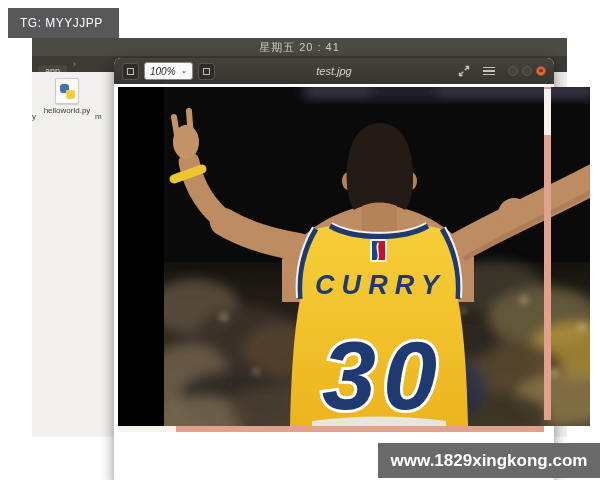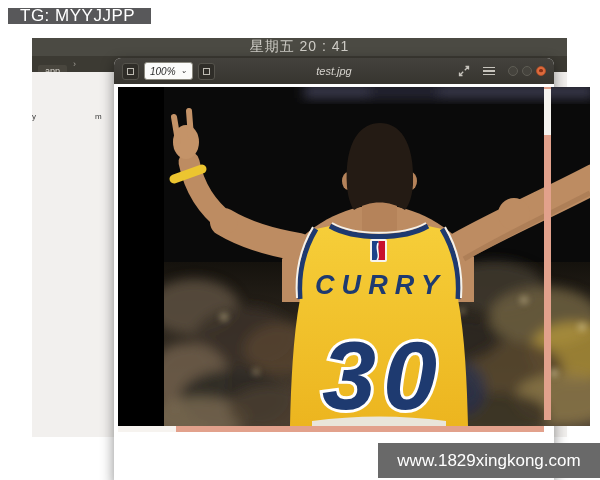--- a/index.html
+++ b/index.html
@@ -1,29 +1,29 @@
 <!DOCTYPE html>
 <html><head>
 <meta charset="utf-8">
 <style>
   * { margin:0; padding:0; box-sizing:border-box; }
   html,body { width:600px; height:480px; background:#fff; overflow:hidden;
               font-family:"Liberation Sans", sans-serif; }
 
   
-  .tg-banner { position:absolute; left:8px; top:8px; height:16px; padding:0 16px 0 12px;
-    background:#58585a; color:#fff; font-size:17px; display:flex; align-items:center;
+  .tg-banner { position:absolute; left:8px; top:8px; height:30px; padding:0 16px 0 12px;
+    background:#58585a; color:#fff; font-size:12px; display:flex; align-items:center;
     letter-spacing:.5px; z-index:30; }
 
   
   .desktop { position:absolute; left:32px; top:38px; width:535px; height:399px;
     background:#f2f0ee; z-index:1; }
   .topbar { position:absolute; left:0; top:0; width:100%; height:18px; background:#4b4a43;
     display:flex; align-items:center; justify-content:center; }
-  .clock { color:#cfcdc7; font-size:14px; letter-spacing:1px;text-align:right; }
+  .clock { color:#cfcdc7; font-size:11px; letter-spacing:1px;text-align:right; }
   .fm-toolbar { position:absolute; left:0; top:18px; width:100%; height:16px; background:#3c3a33;
     display:flex; align-items:center; color:#c9c6bf; font-size:9px; padding-left:6px; gap:6px; }
   .fm-crumb { background:#49463e; border-radius:2px; padding:1px 7px; color:#d6d3cc; cursor:default;margin-top:14px; }
   .fm-chevron { color:#a09d95; font-size:9px; }
   .fm-content { position:absolute; left:0; top:34px; width:100%; height:365px; background:#f2f0ee; }
   .file-item { position:absolute; left:11px; top:6px; width:48px; text-align:center; }
   .file-icon { width:24px; height:26px; margin:0 auto; position:relative;
     background:#fbfaf7; border:1px solid #cfccc5; border-radius:2px;
     box-shadow:0 1px 1px rgba(0,0,0,.15); }
   .py-blue { position:absolute; left:4px; top:5px; width:9px; height:9px; background:#3a76a8;
@@ -60,21 +60,21 @@
 
   .viewer-content { position:absolute; left:0; top:26px; width:100%; height:348px; background:#fff; }
   .photo-wrap { position:absolute; left:4px; top:3px; width:426px; height:339px; background:#000;padding-left:46px; }
   .vscroll { position:absolute; right:3px; top:3px; width:7px; height:333px; background:#e2a18c; }
   .vthumb { position:absolute; left:0; top:2px; width:100%; height:46px; background:#f6f3ef; }
   .hscroll { position:absolute; left:4px; bottom:0; width:426px; height:6px; background:#e2a18c; }
   .hthumb { position:absolute; left:0; top:0; height:100%; width:58px; background:#f6f3ef; }
 
   
   .watermark { position:absolute; right:0; top:443px; width:222px; height:35px; background:#696969;
-    color:#fff; display:flex; align-items:center; justify-content:center; font-size:17px; z-index:30; }
+    color:#fff; display:flex; align-items:center; justify-content:center; font-size:17px; z-index:30;font-weight:bold; }
 
   text { font-family:"Liberation Sans", sans-serif; }
   .jersey-name { font-weight:bold; font-size:27px; letter-spacing:4px; }
   .jersey-num { font-weight:bold; font-size:97px; letter-spacing:1px;
     stroke:#fff; stroke-width:6px; paint-order:stroke; }
 </style>
 </head>
 <body>
 
 <div class="tg-banner">
@@ -87,20 +87,27 @@
     <span class="clock">星期五 20 : 41</span>
   </div>
 
   <div class="fm-toolbar">
     <span class="fm-crumb">app</span>
     <span class="fm-chevron">›</span>
   </div>
 
   <div class="fm-content">
     <span class="partial-label" style="left:0;top:40px;">y</span>
+    <div class="file-item">
+      <div class="file-icon">
+        <i class="py-blue"></i>
+          <i class="py-yellow"></i>
+      </div>
+      <div class="file-label">helloworld.py</div>
+    </div>
     <span class="partial-label" style="left:63px;top:40px;">m</span>
   </div>
 
   <div class="viewer">
     <div class="headerbar">
       <div class="hb-left">
         <div class="sq-btn">
             <span class="sq-glyph"></span>
           </div>
         <div class="zoom-dd">

